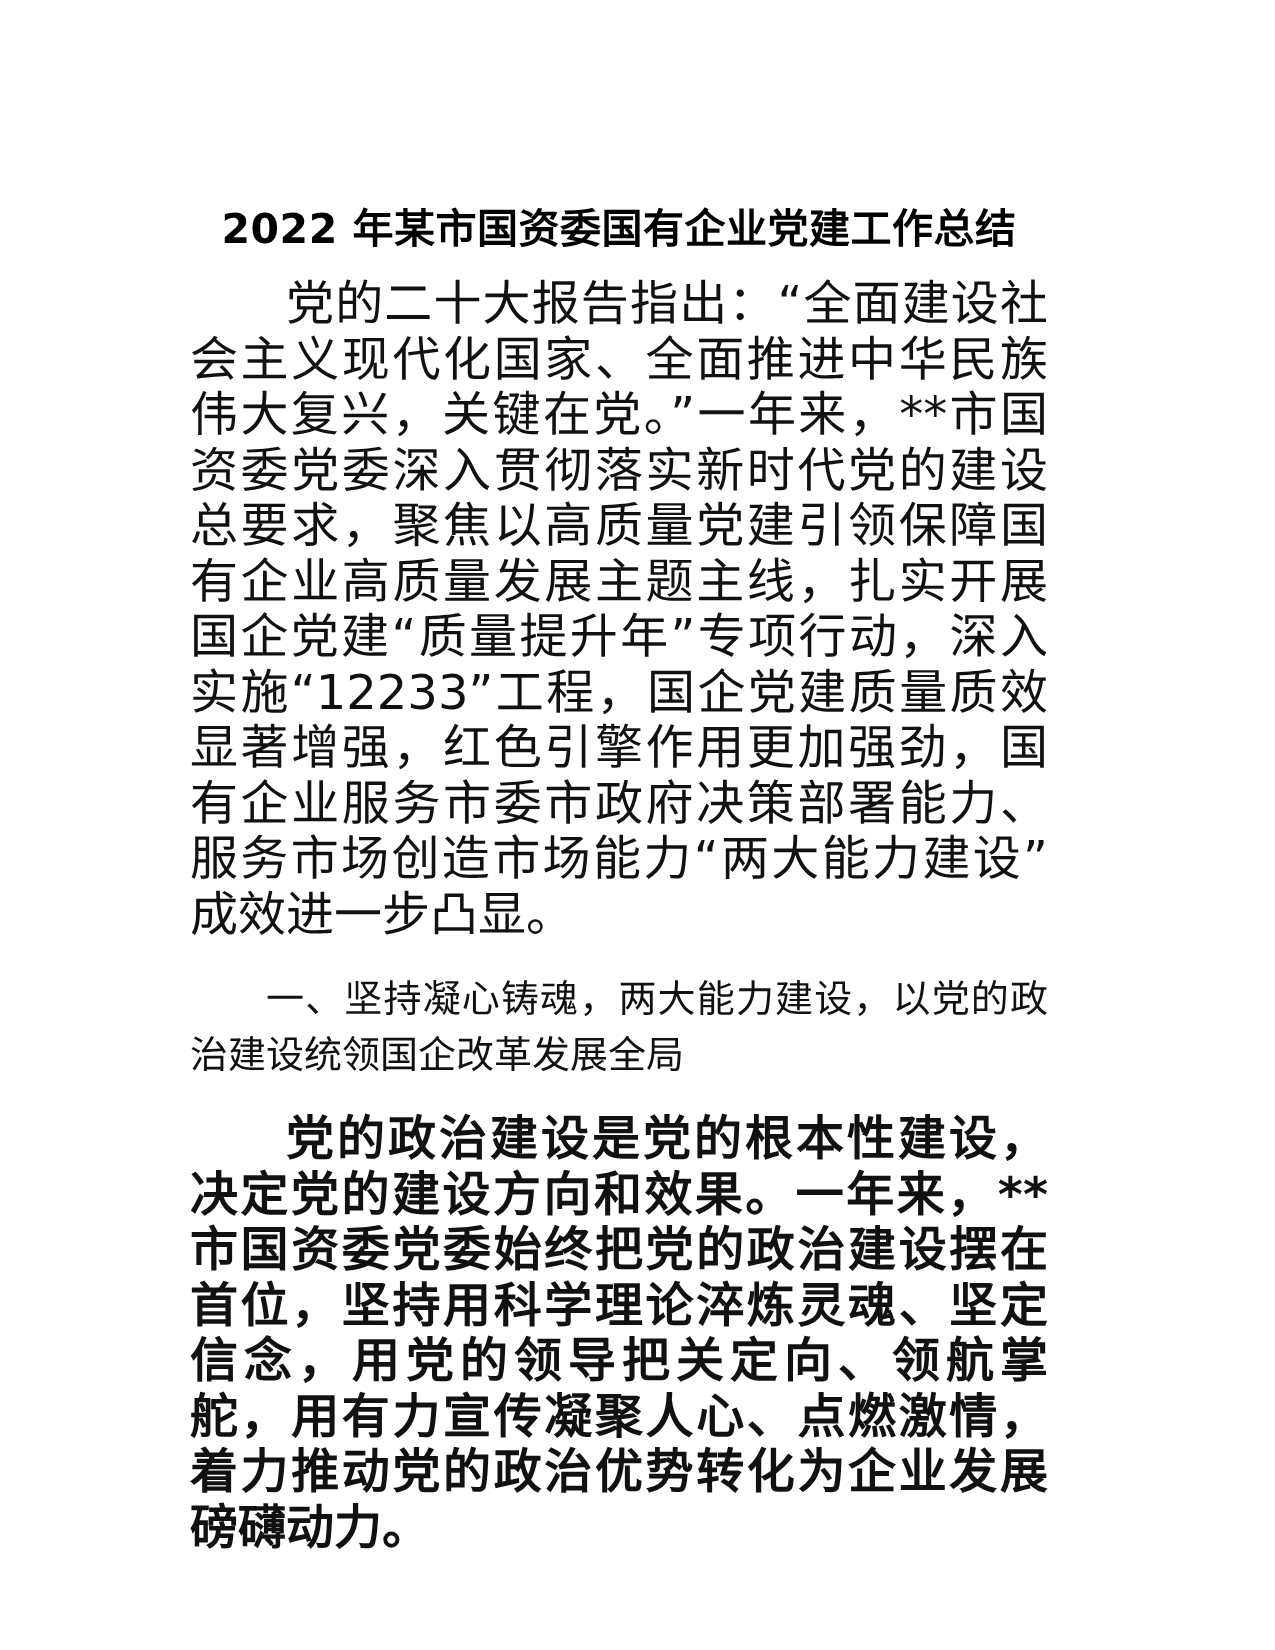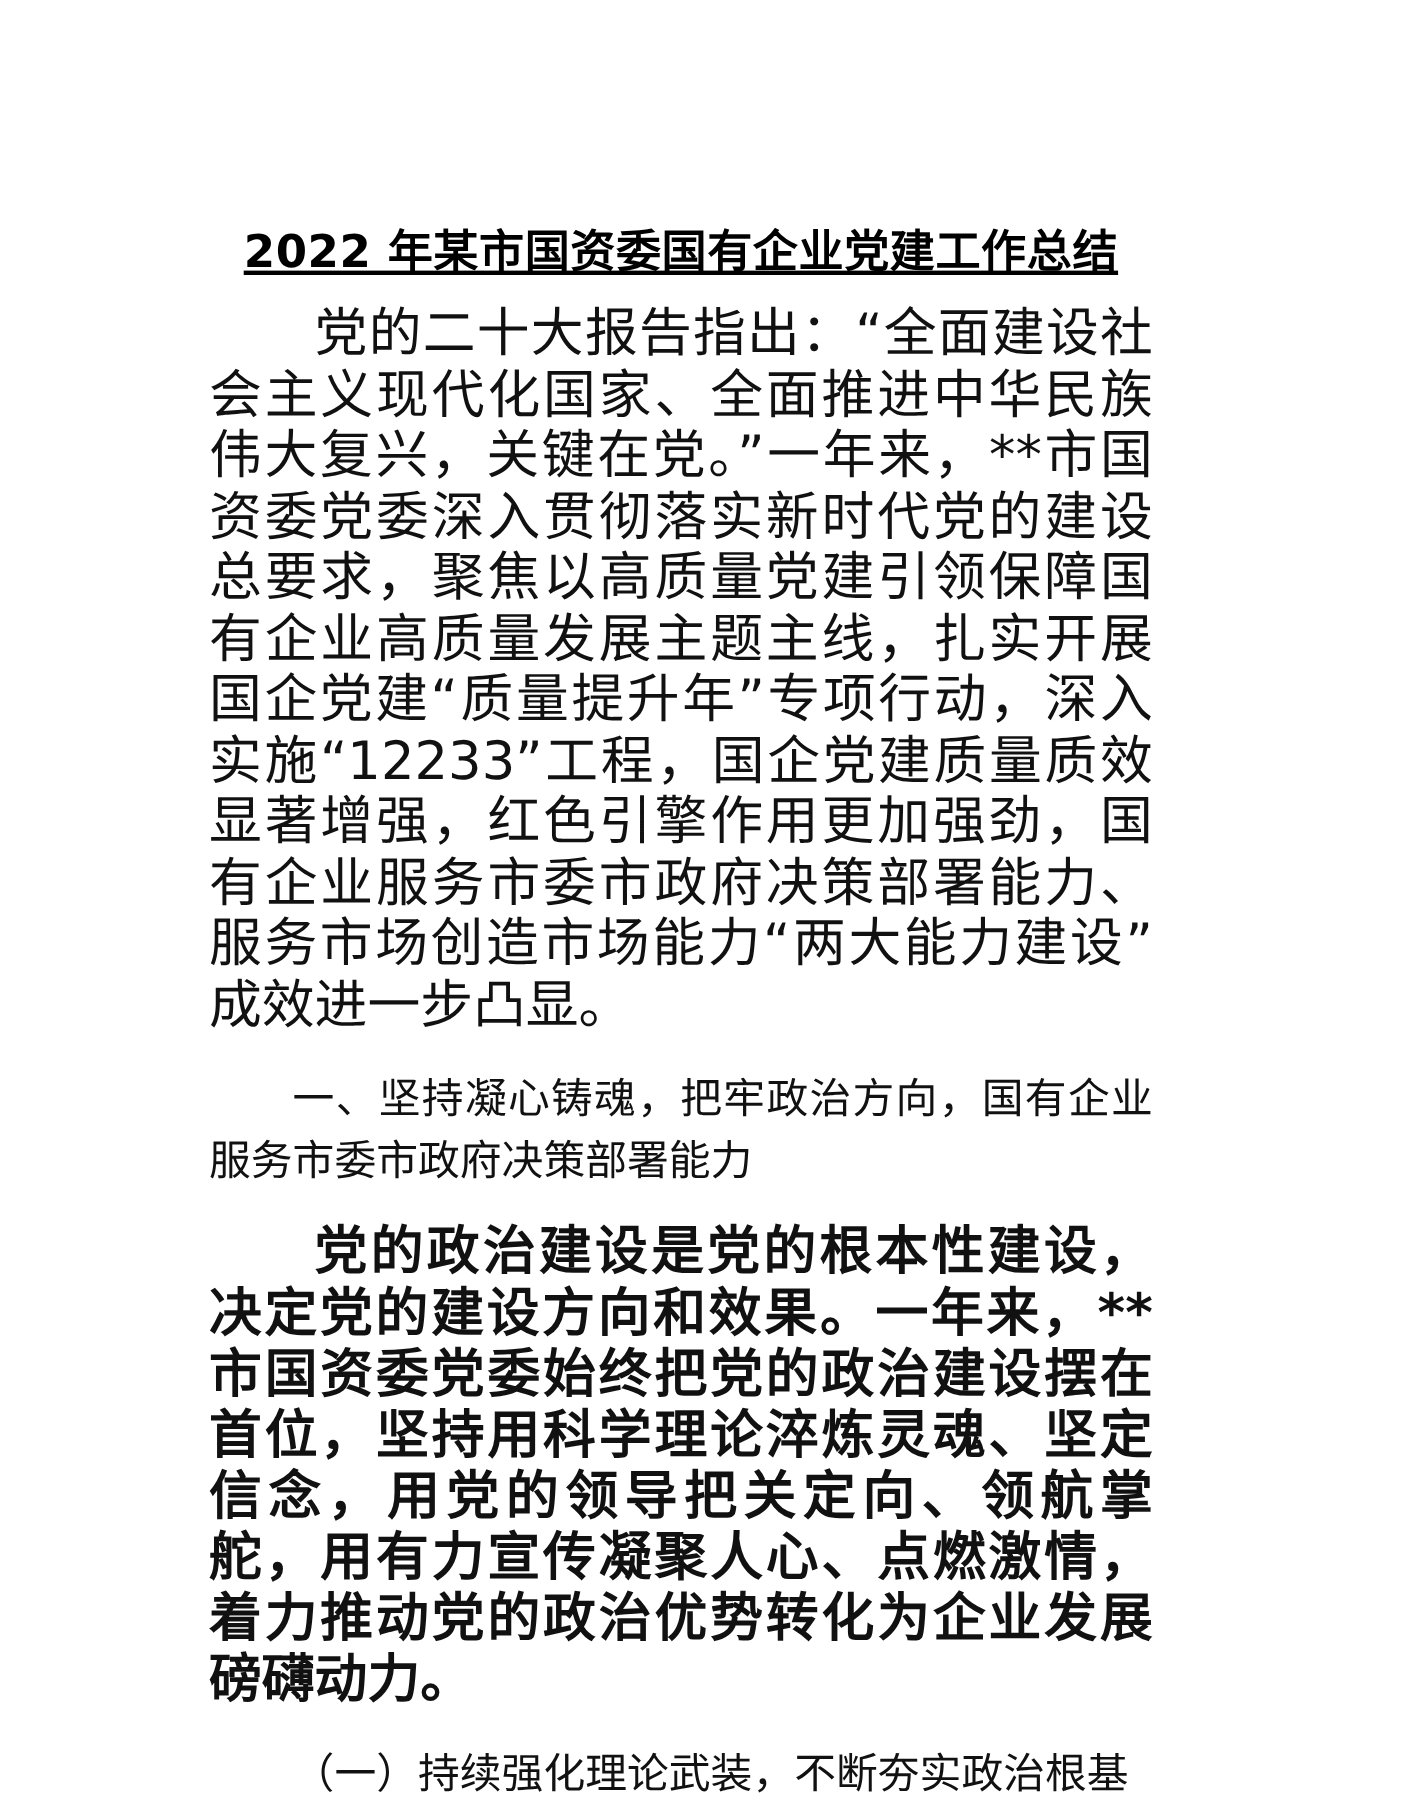--- a/index.html
+++ b/index.html
@@ -29,21 +29,20 @@
   }
   .doc-title {
     font-size: 41px;
     font-weight: 700;
     line-height: 66px;
     text-align: center;
     letter-spacing: 0.5px;
     margin: 0 0 14px 0;
     white-space: nowrap;
     color: #000000;
-    text-decoration: underline;
   }
   .para {
     font-size: 48px;
     line-height: 55.5px;
     margin: 0 0 6px 0;
     text-indent: 2em;
     text-align: justify;
     text-justify: inter-ideograph;
     letter-spacing: 0px;
     color: #111111;
@@ -78,21 +77,20 @@
 </head>
 <body>
 
 <div class="page">
   <div class="content">
 
     <h1 class="doc-title">2022 年某市国资委国有企业党建工作总结</h1>
 
     <p class="para">党的二十大报告指出：“全面建设社会主义现代化国家、全面推进中华民族伟大复兴，关键在党。”一年来，**市国资委党委深入贯彻落实新时代党的建设总要求，聚焦以高质量党建引领保障国有企业高质量发展主题主线，扎实开展国企党建“质量提升年”专项行动，深入实施“12233”工程，国企党建质量质效显著增强，红色引擎作用更加强劲，国有企业服务市委市政府决策部署能力、服务市场创造市场能力“两大能力建设”成效进一步凸显。</p>
 
-    <p class="heading-1 gap-before-h1">一、坚持凝心铸魂，把牢政治方向，国有企业服务市委市政府决策部署能力</p>
+    <p class="heading-1 gap-before-h1">一、坚持凝心铸魂，两大能力建设，以党的政治建设统领国企改革发展全局</p>
 
     <p class="para gap-before-p">党的政治建设是党的根本性建设，决定党的建设方向和效果。一年来，**市国资委党委始终把党的政治建设摆在首位，坚持用科学理论淬炼灵魂、坚定信念，用党的领导把关定向、领航掌舵，用有力宣传凝聚人心、点燃激情，着力推动党的政治优势转化为企业发展磅礴动力。</p>
 
-    <p class="heading-2 gap-before-h2">（一）持续强化理论武装，不断夯实政治根基</p>
 
 
   </div>
 </div>
 
 </body></html>

